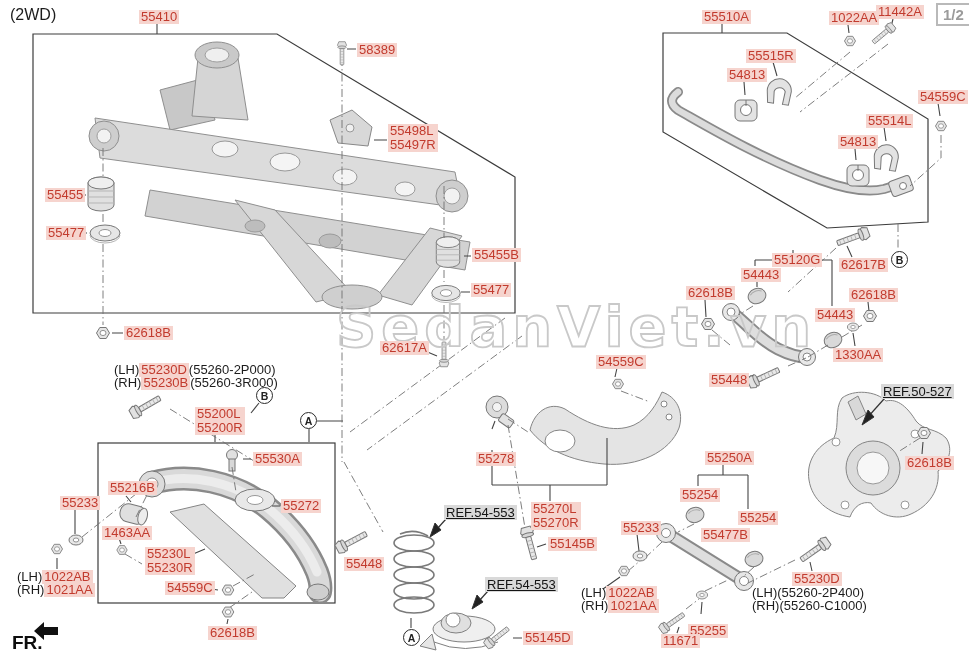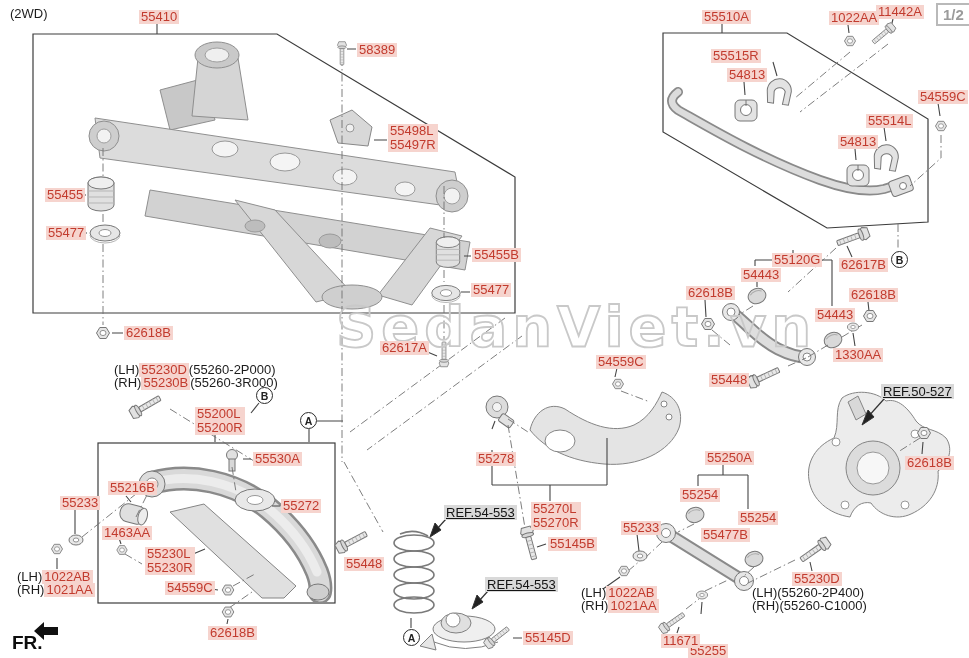--- a/index.html
+++ b/index.html
@@ -15,21 +15,21 @@
   .row{position:absolute;z-index:3;display:flex;font-size:13px;line-height:14px;white-space:nowrap;align-items:center;}
   .row .hl{background:var(--co-bg,#f6d4ce);color:var(--co-tx,#c23b2e);padding:0 2px;}
   .row .pl{color:#1c1c1c;}
   .ref{position:absolute;z-index:3;background:var(--ref-bg,#d9d9d9);color:#141414;font-size:13px;
        line-height:15px;padding:0 2px;text-decoration:underline;white-space:nowrap;}
   .marker{position:absolute;z-index:3;width:15px;height:15px;border:1.4px solid #2b2b2b;
           border-radius:50%;background:#fff;color:#222;font-size:10.5px;font-weight:bold;
           display:flex;align-items:center;justify-content:center;}
   .badge{position:absolute;z-index:3;left:936px;top:3px;border:2px solid #b9b9b9;background:#fff;
          color:#9b9b9b;font-size:15px;font-weight:bold;padding:1px 5px;}
-  .note{position:absolute;z-index:3;color:#1c1c1c;font-size:13px;text-align:center;}
+  .note{position:absolute;z-index:3;color:#1c1c1c;font-size:16px;text-align:center;}
   .fr{position:absolute;z-index:3;left:12px;top:632px;color:#0d0d0d;font-size:19px;font-weight:bold;}
 </style>
 </head>
 <body>
 
 <div class="stage">
 
   <svg class="art" width="969" height="658" viewBox="0 0 969 658">
     <defs>
       <g id="bolt">
@@ -291,21 +291,21 @@
   <div class="co" style="left:45px;top:188px">55455</div>
   <div class="co" style="left:46px;top:226px">55477</div>
   <div class="co" style="left:472px;top:248px">55455B</div>
   <div class="co" style="left:471px;top:283px">55477</div>
   <div class="co" style="left:124px;top:326px">62618B</div>
   <div class="co" style="left:380px;top:341px">62617A</div>
 
   <div class="co" style="left:702px;top:10px">55510A</div>
   <div class="co" style="left:829px;top:11px">1022AA</div>
   <div class="co" style="left:876px;top:5px">11442A</div>
-  <div class="co" style="left:711px;top:49px">55515R</div>
+  <div class="co" style="left:746px;top:49px">55515R</div>
   <div class="co" style="left:727px;top:68px">54813</div>
   <div class="co" style="left:918px;top:90px">54559C</div>
   <div class="co" style="left:866px;top:114px">55514L</div>
   <div class="co" style="left:838px;top:135px">54813</div>
 
   <div class="co" style="left:772px;top:253px">55120G</div>
   <div class="co" style="left:839px;top:258px">62617B</div>
   <div class="co" style="left:686px;top:286px">62618B</div>
   <div class="co" style="left:741px;top:268px">54443</div>
   <div class="co" style="left:849px;top:288px">62618B</div>
@@ -322,21 +322,21 @@
   <div class="co" style="left:548px;top:537px">55145B</div>
   <div class="co" style="left:523px;top:631px">55145D</div>
   <div class="co" style="left:344px;top:557px">55448</div>
   <div class="co" style="left:905px;top:456px">62618B</div>
 
   <div class="co" style="left:705px;top:451px">55250A</div>
   <div class="co" style="left:680px;top:488px">55254</div>
   <div class="co" style="left:738px;top:511px">55254</div>
   <div class="co" style="left:701px;top:528px">55477B</div>
   <div class="co" style="left:621px;top:521px">55233</div>
-  <div class="co" style="left:688px;top:644px">55255</div>
+  <div class="co" style="left:688px;top:624px">55255</div>
   <div class="co" style="left:661px;top:634px">11671</div>
   <div class="co" style="left:792px;top:572px">55230D</div>
 
   <div class="co two" style="left:195px;top:407px">
     <span>55200L</span>
     <span>55200R</span>
   </div>
   <div class="co" style="left:253px;top:452px">55530A</div>
   <div class="co" style="left:108px;top:481px">55216B</div>
   <div class="co" style="left:281px;top:499px">55272</div>

